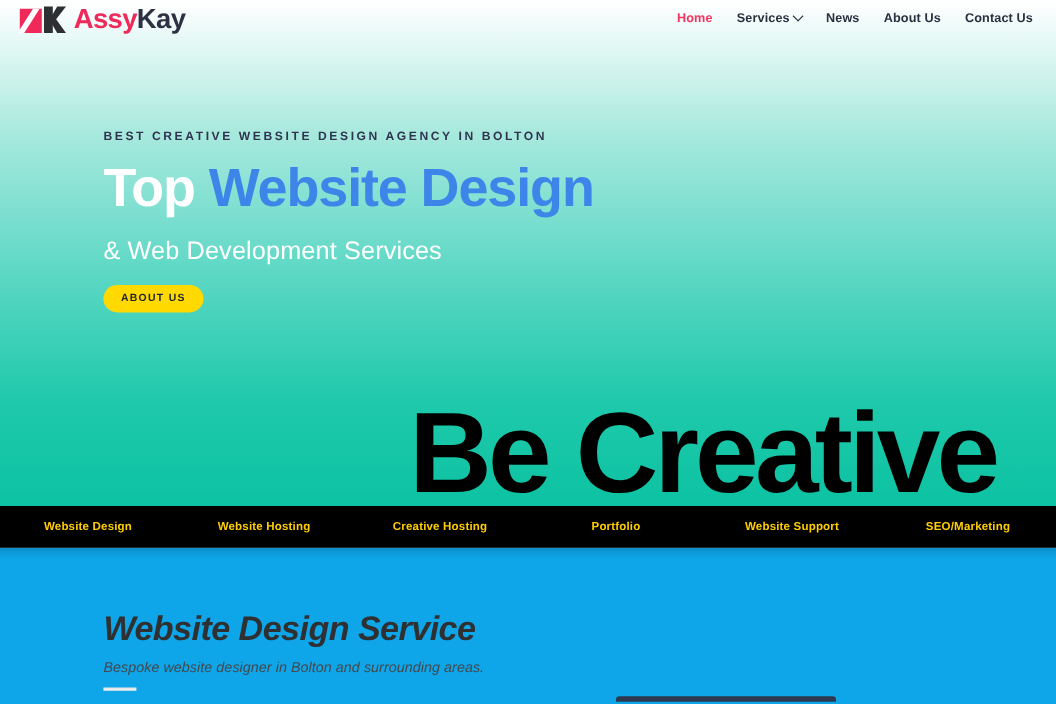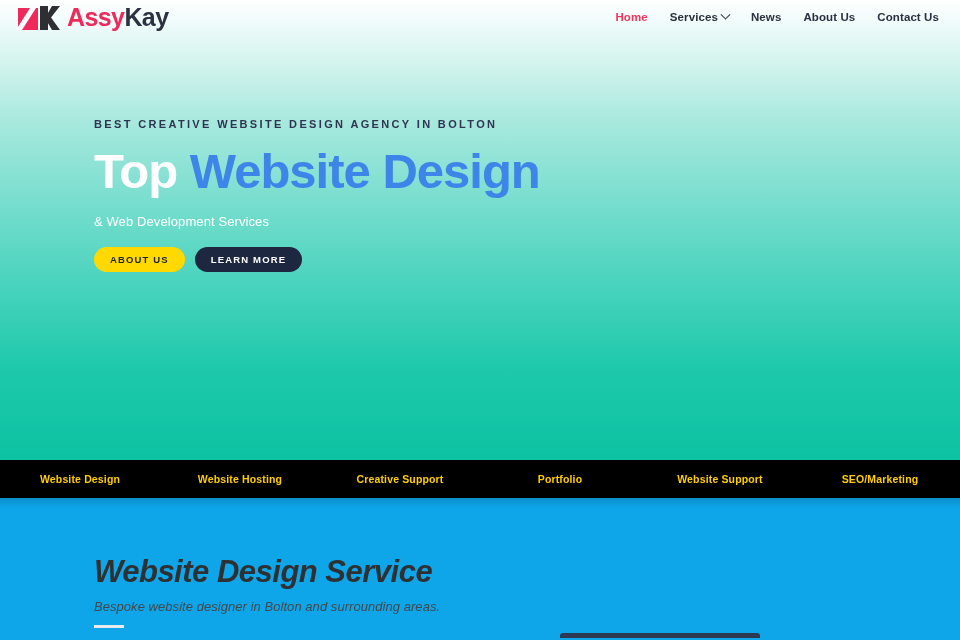--- a/index.html
+++ b/index.html
@@ -121,21 +121,21 @@
     font-size:49px;
     font-weight:bold;
     line-height:1.05;
     letter-spacing:-1px;
     white-space:nowrap;
     margin-bottom:17px;
   }
   .headline .h-top { color:#ffffff; }
   .headline .h-rest { color:#3d85e8; }
   .subline {
-    font-size:13px;
+    font-size:23px;
     color:#ffffff;
     letter-spacing:0.1px;
     white-space:nowrap;
     margin-bottom:18px;
   }
   .cta-row { display:flex; gap:10px; align-items:center; }
   .btn {
     border:none;
     border-radius:999px;
     font-size:9.5px;
@@ -233,33 +233,33 @@
     width:200px; height:5px;
     background:#2d3950;
     border-radius:3px 3px 0 0;
   }
 </style>
 </head>
 <body>
 
 <div class="hero">
 
+  <div class="bigword">Be Creative</div>
 
   <div class="hero-content">
     <div class="eyebrow">BEST CREATIVE WEBSITE DESIGN AGENCY IN BOLTON</div>
 
     <div class="headline">
       <span class="h-top">Top </span><span class="h-rest">Website Design</span>
     </div>
 
     <div class="subline">&amp; Web Development Services</div>
 
     <div class="cta-row">
       <button class="btn btn-about">ABOUT US</button>
-      <button class="btn btn-learn">LEARN MORE</button>
     </div>
   </div>
 </div>
 
 <div class="header">
 
   <div class="brand">
     <span class="logo-mark">
       <svg width="48" height="32" viewBox="0 0 48 32" xmlns="http://www.w3.org/2000/svg">
         <path d="M4 29 L4 7 L24 7 L24 29 Z" fill="#ef2a5b"></path>
@@ -289,21 +289,21 @@
     </div>
     <div class="nav-item">
       <span>Contact Us</span>
     </div>
   </nav>
 </div>
 
 <div class="strip">
   <div class="strip-item">Website Design</div>
   <div class="strip-item">Website Hosting</div>
-  <div class="strip-item">Creative Support</div>
+  <div class="strip-item">Creative Hosting</div>
   <div class="strip-item">Portfolio</div>
   <div class="strip-item">Website Support</div>
   <div class="strip-item">SEO/Marketing</div>
 </div>
 <div class="strip-shadow"></div>
 
 <div class="lower">
   <div class="sec-title">Website Design Service</div>
   <div class="sec-sub">Bespoke website designer in Bolton and surrounding areas.</div>
   <div class="sec-rule"></div>

